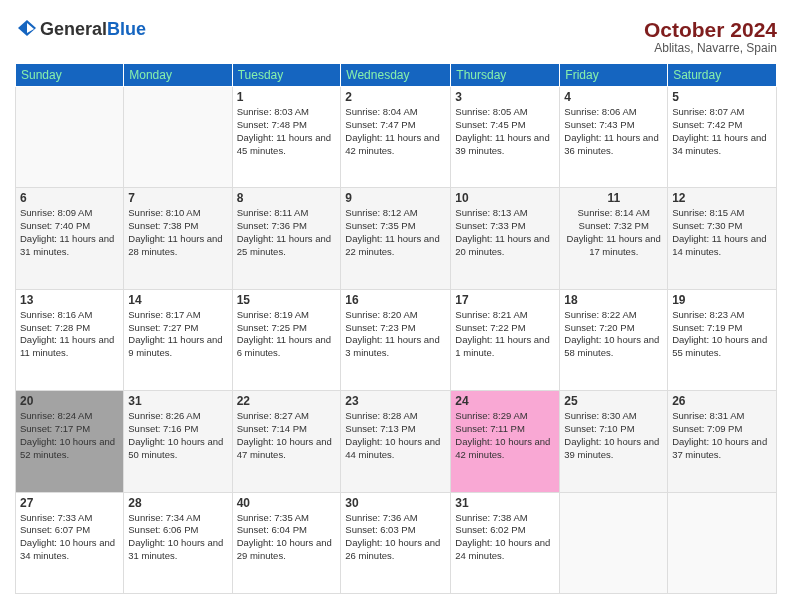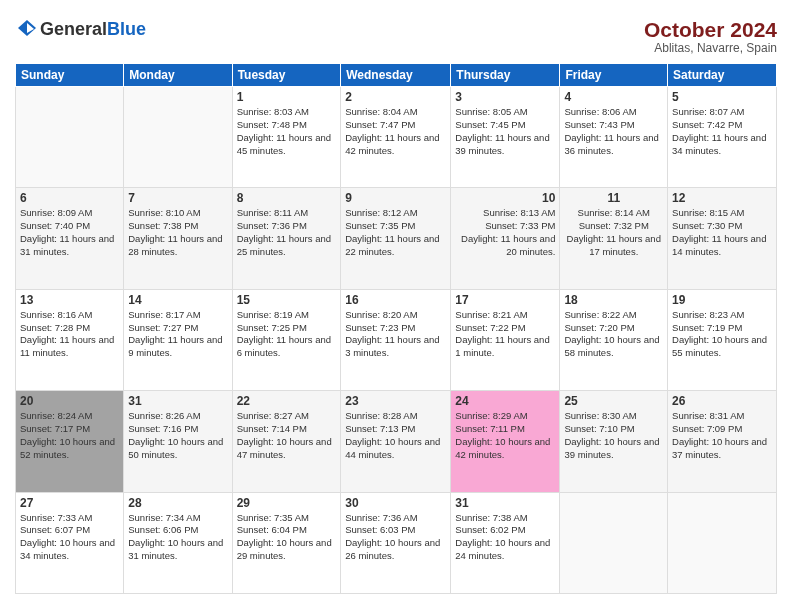--- a/index.html
+++ b/index.html
@@ -52,23 +52,23 @@
       font-size: 12px;
       color: #555;
     }
     .calendar {
       width: 100%;
       border-collapse: collapse;
       flex: 1;
     }
     .calendar th {
       background-color: #1565c0;
-      color: #ffffff;
+      color: #86efac;
       font-size: 12px;
-      font-weight: bold;
+      font-weight: normal;
       padding: 4px 5px;
       text-align: left;
       border: 1px solid #fff;
     }
     .calendar td {
       vertical-align: top;
       border: 1px solid #ddd;
       padding: 3px 4px;
       width: 113px;
       font-size: 9.5px;
@@ -166,21 +166,21 @@
             <div class="day-detail">Sunrise: 8:10 AM<br>Sunset: 7:38 PM<br>Daylight: 11 hours and 28 minutes.</div>
           </td>
           <td style="background-color: rgb(245, 245, 245);">
             <span class="day-num">8</span>
             <div class="day-detail">Sunrise: 8:11 AM<br>Sunset: 7:36 PM<br>Daylight: 11 hours and 25 minutes.</div>
           </td>
           <td style="background-color: rgb(245, 245, 245);">
             <span class="day-num">9</span>
             <div class="day-detail">Sunrise: 8:12 AM<br>Sunset: 7:35 PM<br>Daylight: 11 hours and 22 minutes.</div>
           </td>
-          <td style="background-color: rgb(245, 245, 245); text-align: right;">
+          <td style="background-color: rgb(245, 245, 245);">
             <span class="day-num">10</span>
             <div class="day-detail">Sunrise: 8:13 AM<br>Sunset: 7:33 PM<br>Daylight: 11 hours and 20 minutes.</div>
           </td>
           <td style="background-color: rgb(245, 245, 245); text-align: center;">
             <span class="day-num">11</span>
             <div class="day-detail">Sunrise: 8:14 AM<br>Sunset: 7:32 PM<br>Daylight: 11 hours and 17 minutes.</div>
           </td>
           <td style="background-color: rgb(245, 245, 245); margin-top: 14px;">
             <span class="day-num">12</span>
             <div class="day-detail">Sunrise: 8:15 AM<br>Sunset: 7:30 PM<br>Daylight: 11 hours and 14 minutes.</div>
@@ -249,21 +249,21 @@
         <tr>
           <td>
             <span class="day-num">27</span>
             <div class="day-detail">Sunrise: 7:33 AM<br>Sunset: 6:07 PM<br>Daylight: 10 hours and 34 minutes.</div>
           </td>
           <td>
             <span class="day-num">28</span>
             <div class="day-detail">Sunrise: 7:34 AM<br>Sunset: 6:06 PM<br>Daylight: 10 hours and 31 minutes.</div>
           </td>
           <td>
-            <span class="day-num">29</span>
+            <span class="day-num">40</span>
             <div class="day-detail">Sunrise: 7:35 AM<br>Sunset: 6:04 PM<br>Daylight: 10 hours and 29 minutes.</div>
           </td>
           <td>
             <span class="day-num">30</span>
             <div class="day-detail">Sunrise: 7:36 AM<br>Sunset: 6:03 PM<br>Daylight: 10 hours and 26 minutes.</div>
           </td>
           <td>
             <span class="day-num">31</span>
             <div class="day-detail">Sunrise: 7:38 AM<br>Sunset: 6:02 PM<br>Daylight: 10 hours and 24 minutes.</div>
           </td>

